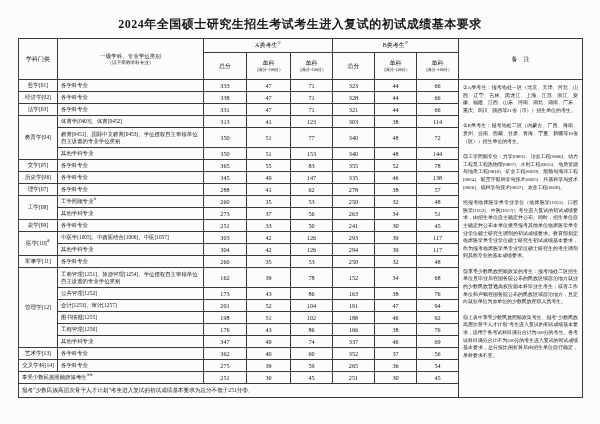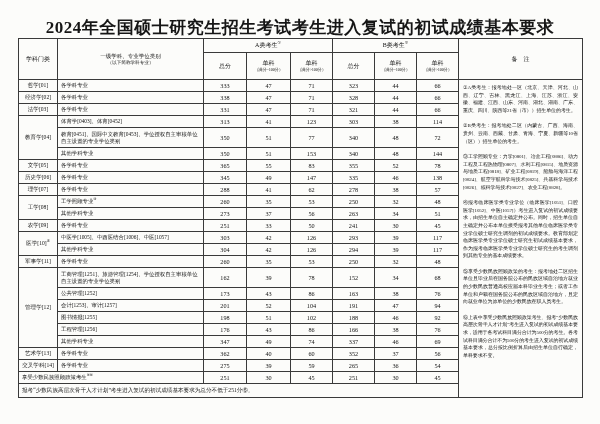--- a/index.html
+++ b/index.html
@@ -1,19 +1,19 @@
 <!DOCTYPE html>
 <html><head>
 <meta charset="utf-8">
 <style>
   html,body{margin:0;padding:0;background:#ffffff;}
   .page{position:relative;width:600px;height:424px;background:#fcfcfa;
         font-family:"Liberation Serif","DejaVu Serif",serif;color:#161616;overflow:hidden;}
   .title{position:absolute;top:16px;left:0;right:0;margin:0;text-align:center;
-         font-size:17px;font-weight:bold;letter-spacing:.5px;}
+         font-size:12px;font-weight:bold;letter-spacing:.5px;}
   table{position:absolute;left:18px;top:38px;width:564px;border-collapse:collapse;
         table-layout:fixed;border:1.5px solid #2a2a2a;}
   th,td{border:1px solid #3a3a3a;padding:0 2px;overflow:hidden;}
   thead th{font-weight:normal;font-size:6px;line-height:7px;text-align:center;}
   thead tr.r1{height:14px;}
   thead tr.r2{height:27px;}
   thead .paren{font-size:4.3px;line-height:5.5px;letter-spacing:-.2px;}
   thead .hm1{font-size:5.5px;line-height:7px;}
   thead .hm2{font-size:4.6px;line-height:6px;}
   tbody tr{height:12px;}

